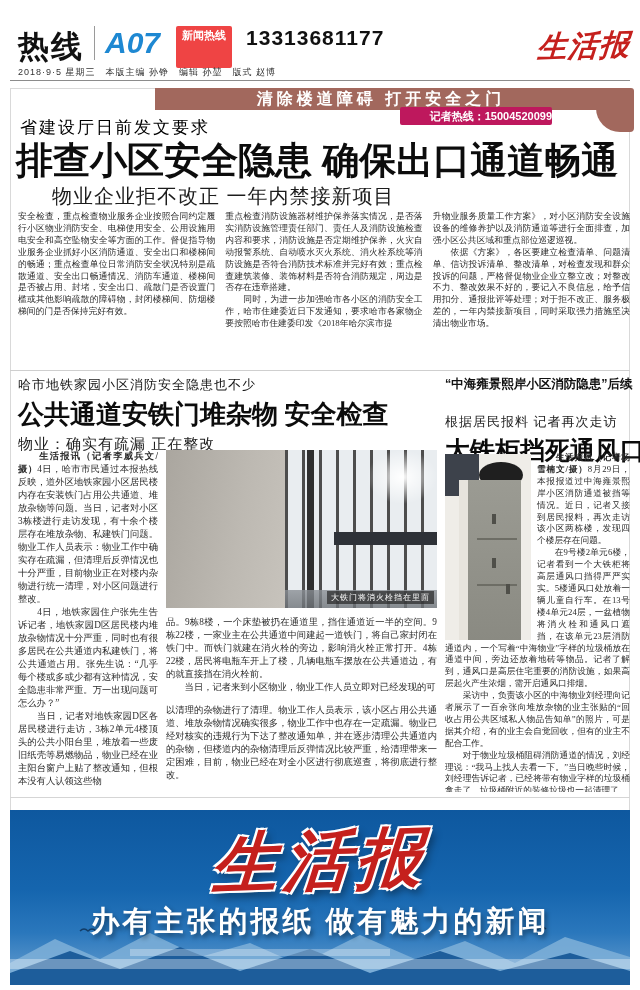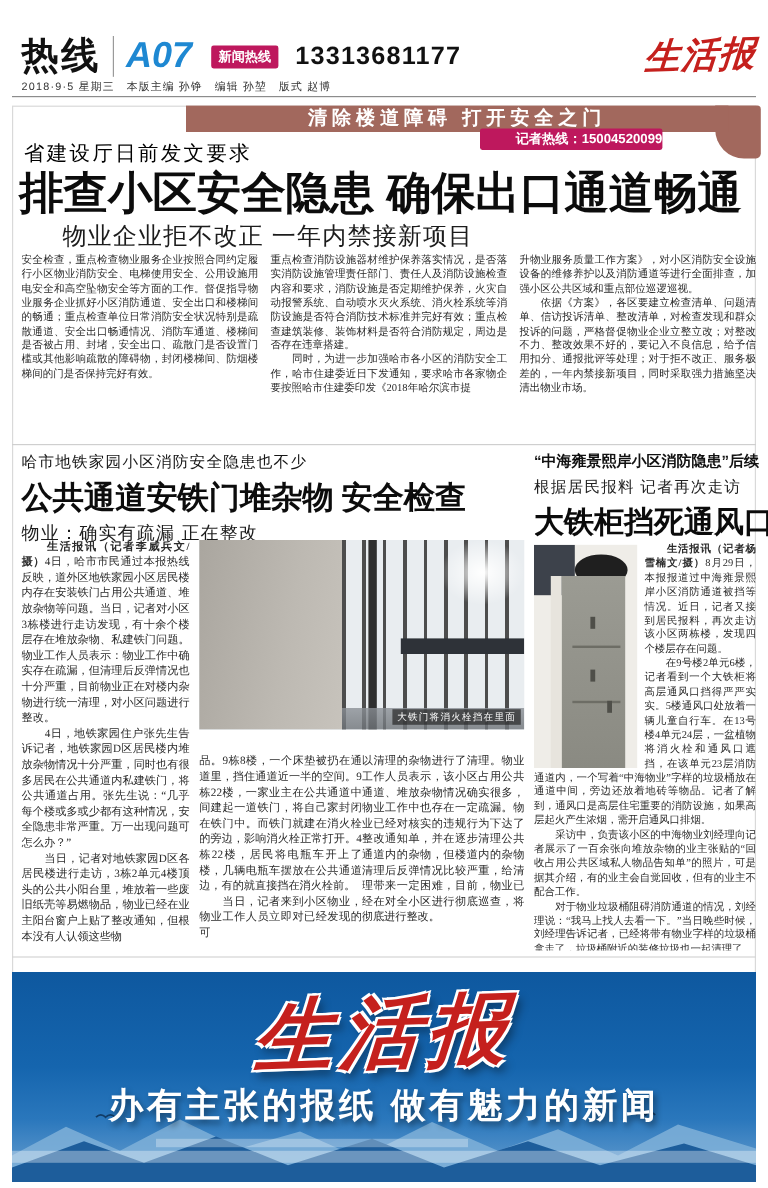--- a/index.html
+++ b/index.html
@@ -2,25 +2,25 @@
 <html><head>
 <meta charset="utf-8">
 <style>
   * { margin:0; padding:0; box-sizing:border-box; }
   html,body { background:#ffffff; }
   body { font-family:"Liberation Serif","DejaVu Serif",serif; color:#2b2b2b; }
   .page { position:relative; width:640px; height:990px; background:#fff; overflow:hidden; }
 
   
   .hdr { position:absolute; left:18px; top:26px; right:10px; height:42px; }
-  .hdr-left { display:flex; align-items:center; gap:10px; }
+  .hdr-left { display:flex; gap:10px; }
   .sec-name { font-size:31px; font-weight:900; color:#111; font-family:"Liberation Serif",serif; letter-spacing:2px; }
   .hdr-div { width:1px; height:34px; background:#9a9a9a; }
   .page-no { font-size:30px; font-weight:900; font-style:italic; color:#1e88d2; font-family:"Liberation Sans",sans-serif; }
-  .hotline-badge { background:#be185d; color:#fff; font-size:11px; font-weight:bold; padding:2px 6px; border-radius:2px; font-family:"Liberation Sans",sans-serif; margin-left:6px; }
+  .hotline-badge { background:#ef4444; color:#fff; font-size:11px; font-weight:bold; padding:2px 6px; border-radius:2px; font-family:"Liberation Sans",sans-serif; margin-left:6px; }
   .hotline-num { font-size:21px; font-weight:900; color:#111; font-family:"Liberation Sans",sans-serif; letter-spacing:1px; margin-left:4px; }
   .brand { color:#c5201d; font-weight:900; font-style:italic; font-family:"DejaVu Serif",serif; transform:skewX(-6deg) rotate(-2deg); display:inline-block; }
   .masthead { position:absolute; right:0; top:0; font-size:30px; letter-spacing:1px; }
   .dateline { position:absolute; left:18px; top:66px; font-size:9px; color:#333; letter-spacing:1px; font-family:"Liberation Sans",sans-serif; }
   .hdr-rule { position:absolute; left:10px; top:80px; width:620px; height:1px; background:#8c8c8c; }
   .content-frame { position:absolute; left:10px; top:88px; width:620px; height:897px; border:1px solid #d9d9d9; }
 
   
   .ribbon-bar { position:absolute; left:155px; top:88px; width:452px; height:22px; background:#a2685d; color:#fff; text-align:center; font-size:16px; font-weight:bold; letter-spacing:4px; line-height:22px; font-family:"Liberation Sans",sans-serif; }
   .ribbon-corner { position:absolute; left:596px; top:88px; width:38px; height:44px; background:#a2685d; border-radius:0 3px 4px 24px; }
@@ -37,37 +37,37 @@
   .sec-divider { position:absolute; left:10px; top:370px; width:620px; height:1px; background:#cfcfcf; }
 
   
   .left-art { position:absolute; left:18px; top:376px; width:419px; }
   .la-kicker { font-size:13px; color:#161616; letter-spacing:1px; font-family:"Liberation Sans",sans-serif; }
   .la-headline { font-size:26px; font-weight:900; color:#0c0c0c; margin-top:3px; white-space:nowrap; font-family:"Liberation Serif",serif; }
   .la-subhead { font-size:15px; color:#1c1c1c; margin-top:3px; letter-spacing:1px; font-family:"Liberation Sans",sans-serif; }
   .la-body { position:absolute; left:18px; top:450px; width:419px; height:342px; display:flex; gap:8px; overflow:hidden; }
   .la-col1 { width:140px; font-size:9.3px; line-height:13px; text-align:justify; white-space:pre-line; overflow:hidden; }
   .la-sub { width:271px; }
-  .la-cols23 { display:flex; gap:0; margin-top:21px; height:176px; overflow:hidden; }
+  .la-cols23 { display:flex; gap:0; margin-top:8px; height:176px; overflow:hidden;flex-direction:column; }
   .la-cols23 .col { flex:1 1 0; font-size:9.3px; line-height:13px; text-align:justify; white-space:pre-line; overflow:hidden; }
 
   
   .photo1 { position:relative; width:271px; height:158px; background:#dde3e8; overflow:hidden; }
   .photo1 .wall { position:absolute; left:0; top:0; width:44%; height:100%; background:linear-gradient(100deg,#aaa69f,#bdb9b2 60%,#c7c3bc); }
   .photo1 .bars { position:absolute; left:44%; top:0; width:56%; height:100%; background:repeating-linear-gradient(90deg,#4d4d4d 0 3px,#e9edf0 3px 17px); }
   .photo1 .frame-v { position:absolute; left:52%; top:0; width:7px; height:100%; background:#2f2f2f; }
   .photo1 .band { position:absolute; left:62%; top:52%; width:38%; height:13px; background:#2e3238; }
   .photo1 .floor { position:absolute; left:44%; bottom:0; width:56%; height:18px; background:linear-gradient(#8b9096,#6d7277); opacity:.8; }
   .photo1 .glow { position:absolute; right:0; top:0; width:26%; height:34%; background:radial-gradient(closest-side,#ffffff,rgba(255,255,255,0)); }
   .photo1 .cap { position:absolute; right:3px; bottom:4px; background:rgba(35,35,35,.68); color:#fff; font-size:8px; letter-spacing:1px; padding:1px 4px; font-family:"Liberation Sans",sans-serif; }
 
   
   .right-art { position:absolute; left:445px; top:376px; width:185px; }
   .ra-tag { font-size:12.5px; color:#111; font-weight:bold; font-family:"Liberation Sans",sans-serif; white-space:nowrap; }
-  .ra-kicker { font-size:13px; color:#222; margin-top:4px; letter-spacing:1px; font-family:"Liberation Sans",sans-serif; }
+  .ra-kicker { font-size:13px; color:#222; margin-top:20px; letter-spacing:1px; font-family:"Liberation Sans",sans-serif; }
   .ra-headline { font-size:25px; font-weight:900; color:#0b0b0b; margin-top:3px; white-space:nowrap; font-family:"Liberation Serif",serif; }
   .ra-body { position:absolute; left:445px; top:452px; width:185px; height:340px; font-size:8.7px; line-height:11.9px; text-align:justify; overflow:hidden; }
   .ra-body p { white-space:pre-line; }
 
   
   .photo2 { position:relative; float:left; width:86px; height:186px; margin:2px 6px 2px 0; background:#efede8; overflow:hidden; }
   .photo2 .window { position:absolute; left:0; top:0; width:34px; height:42px; background:#3d424b; }
   .photo2 .tire { position:absolute; right:8px; top:8px; width:44px; height:26px; background:#1f1f1f; border-radius:50%; }
   .photo2 .cabinet { position:absolute; left:14px; top:26px; width:62px; height:160px; background:linear-gradient(180deg,#9b9b93,#8a8a82); border-left:9px solid #e7e4dd; }
   .photo2 .cabinet::before { content:""; position:absolute; left:9px; right:4px; top:58px; height:2px; background:#6d6d65; box-shadow:0 46px 0 #6d6d65; }

